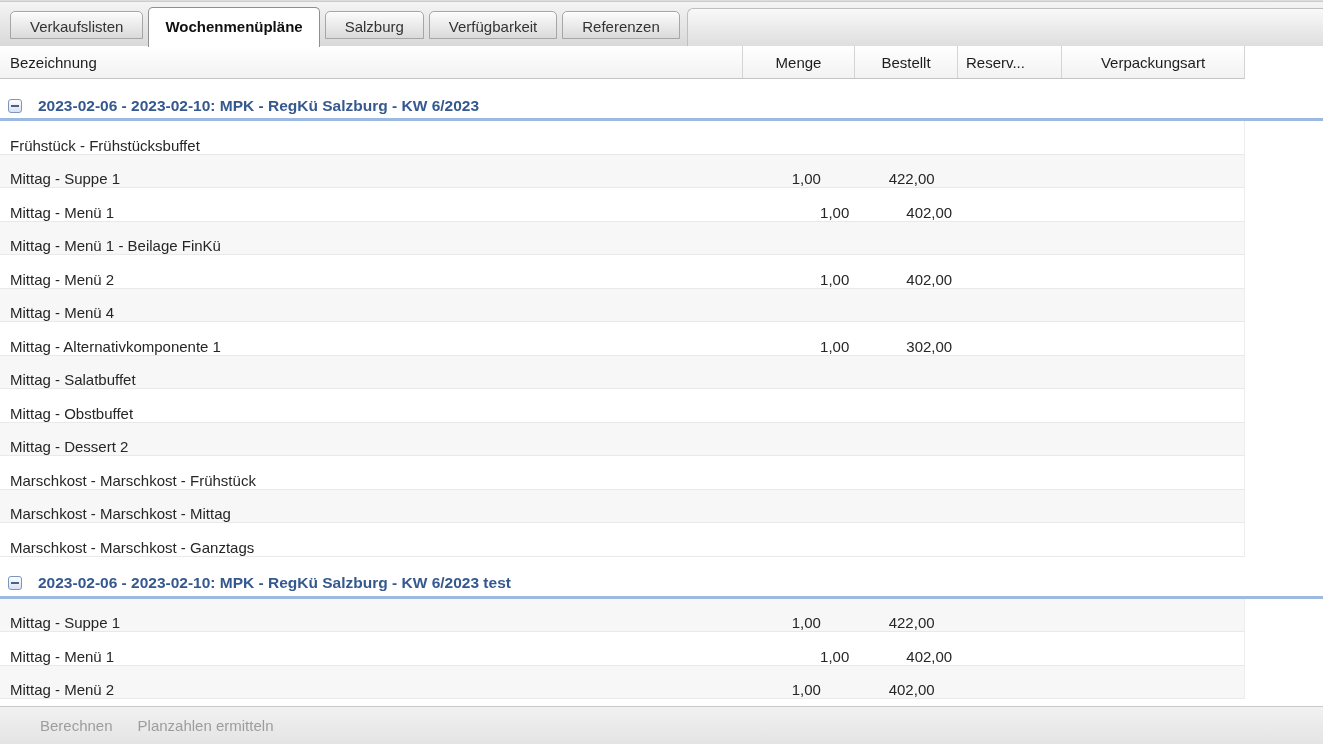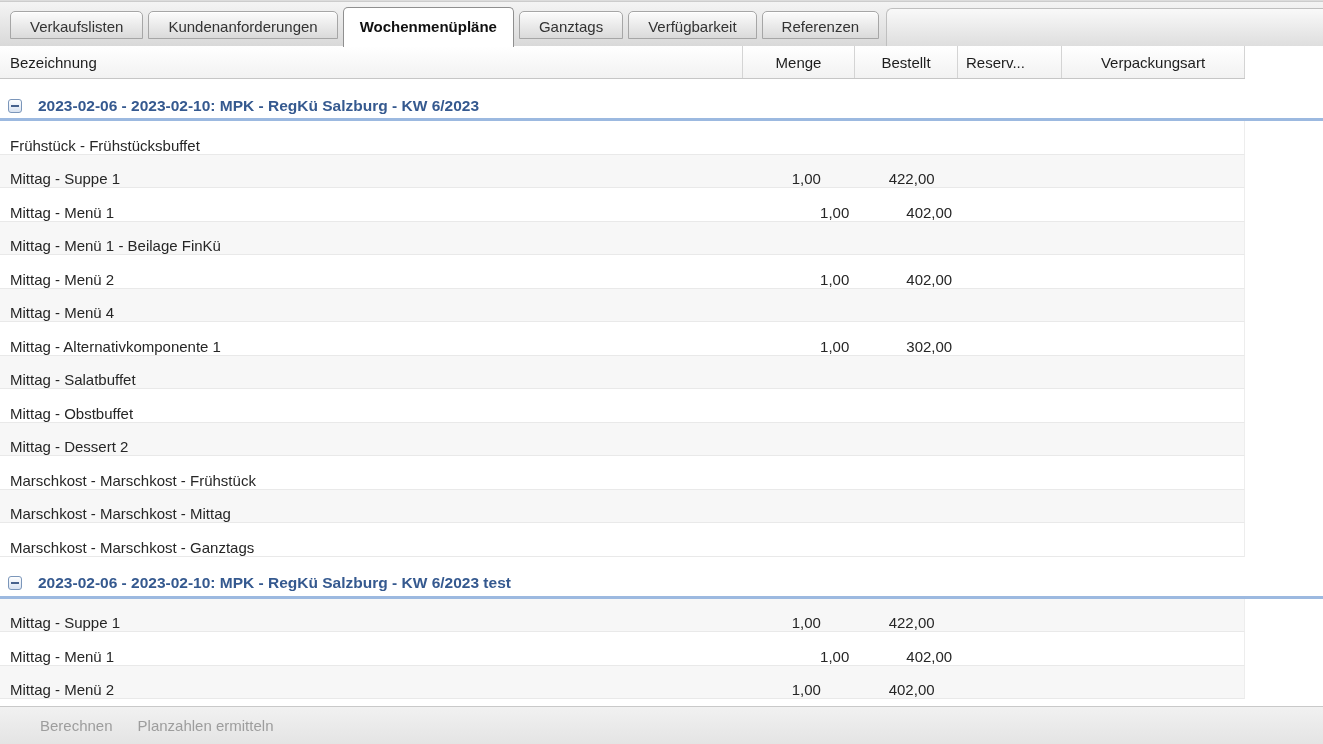--- a/index.html
+++ b/index.html
@@ -103,23 +103,22 @@
     color:#9d9d9d; cursor:default; white-space:nowrap;
   }
 </style>
 </head>
 <body>
 
 <div class="top-tick"></div>
 
 <div class="tabbar">
   <div class="tab">Verkaufslisten</div>
-  <div class="tab">Kundenanforderungen</div>
   <div class="tab active">Wochenmenüpläne</div>
-  <div class="tab">Ganztags</div>
+  <div class="tab">Salzburg</div>
   <div class="tab">Verfügbarkeit</div>
   <div class="tab">Referenzen</div>
   <div class="tab-filler"></div>
 </div>
 
 <div class="grid-header">
   <div class="gh-cell gh-bezeichnung">Bezeichnung</div>
   <div class="gh-cell gh-menge">Menge</div>
   <div class="gh-cell gh-bestellt">Bestellt</div>
   <div class="gh-cell gh-reserviert">Reserv...</div>

